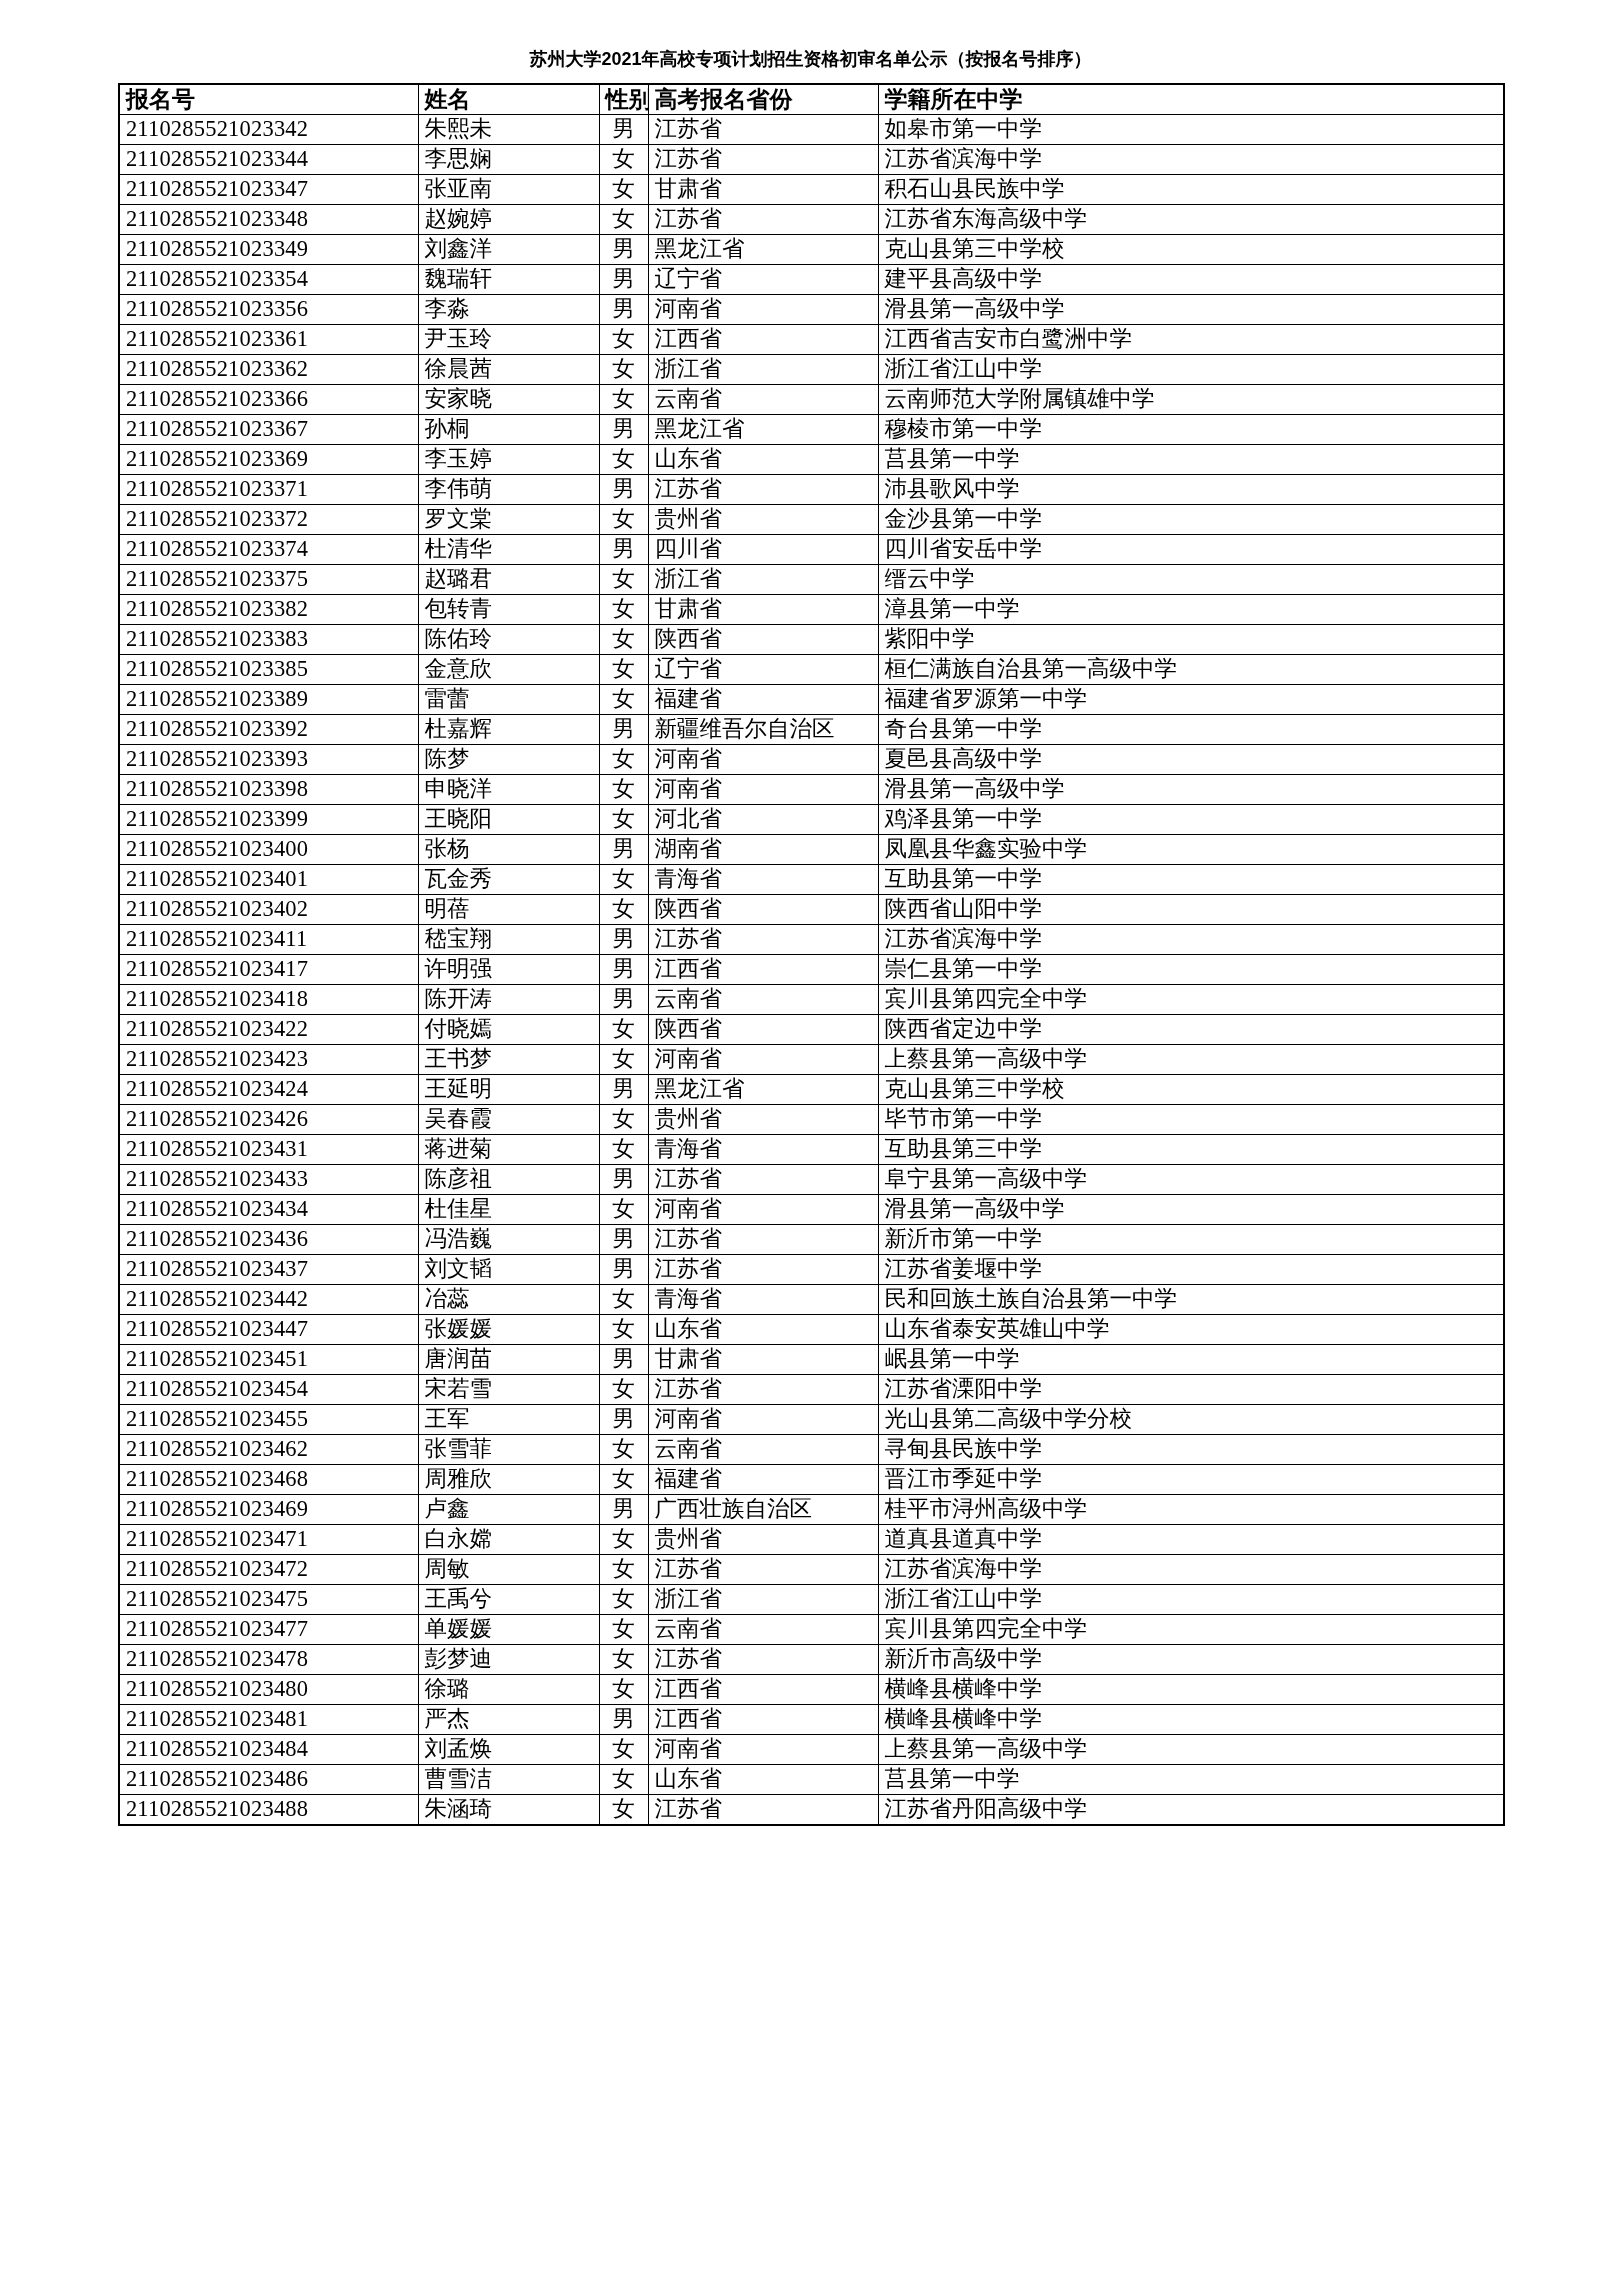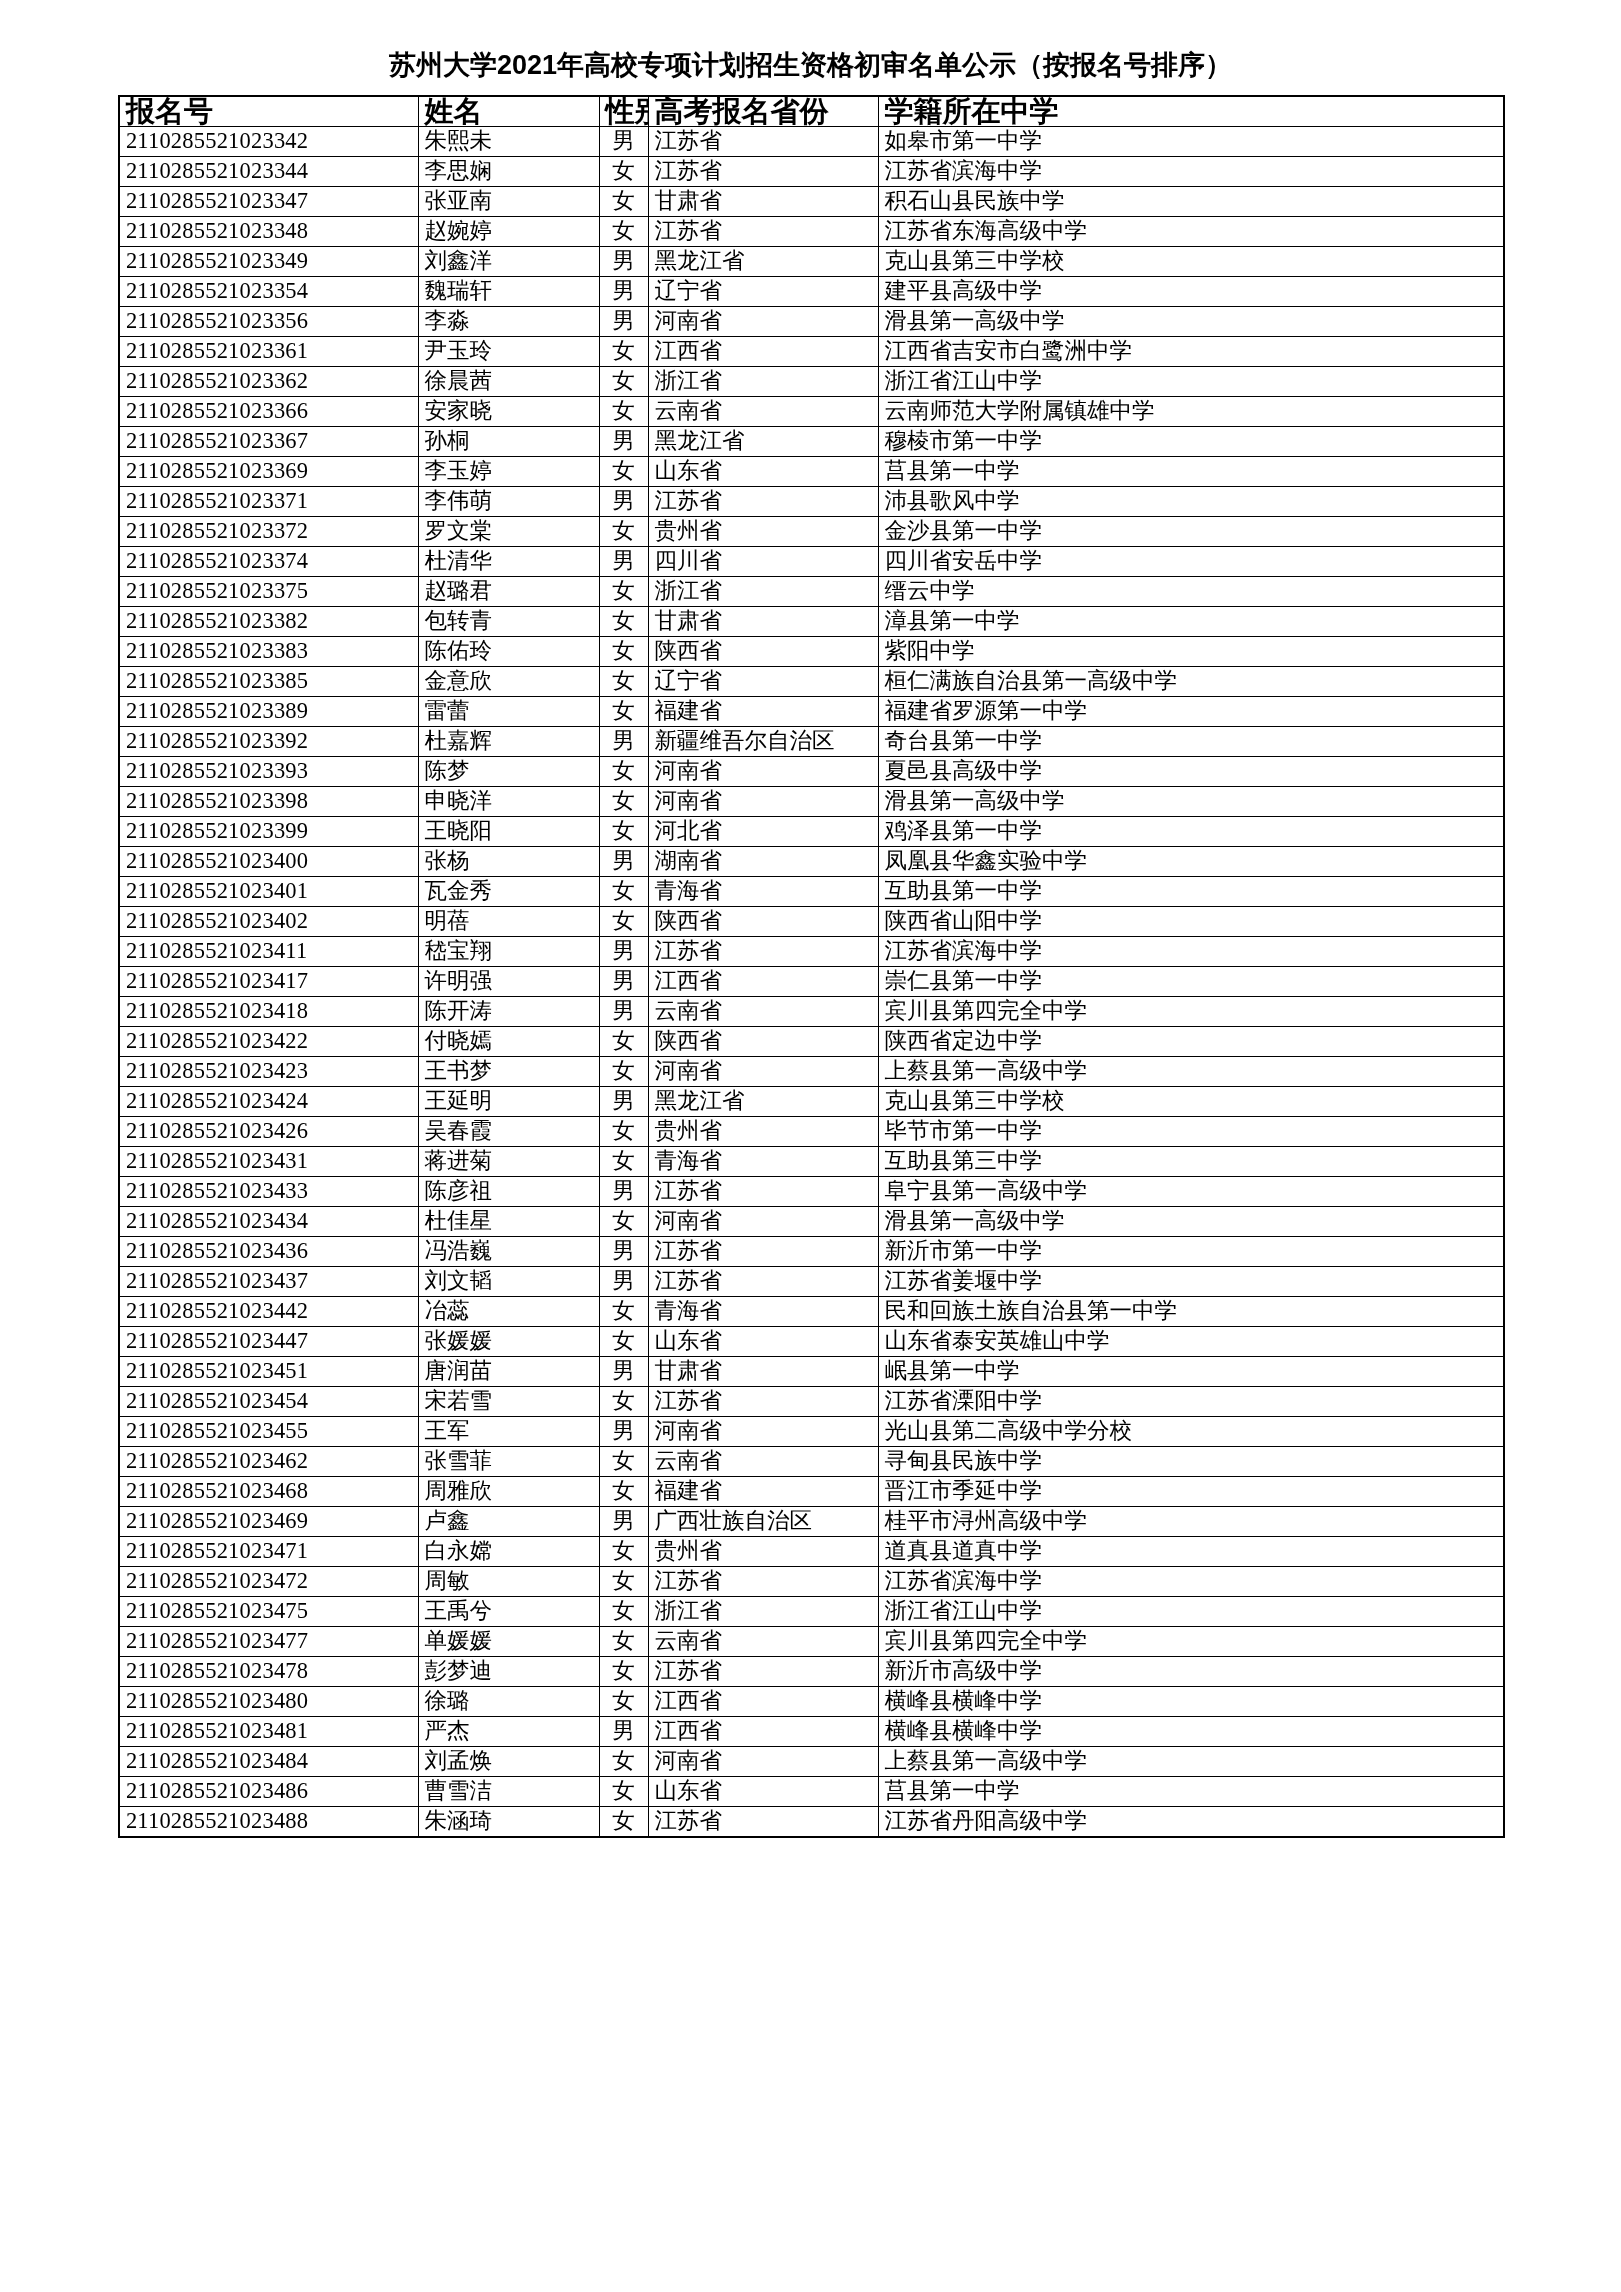--- a/index.html
+++ b/index.html
@@ -17,21 +17,21 @@
   .page {
     width: 1621px;
     height: 2293px;
     position: relative;
     box-sizing: border-box;
     padding: 0;
     background: #ffffff;
   }
   .doc-title {
     text-align: center;
-    font-size: 27px;
+    font-size: 18px;
     font-weight: bold;
     letter-spacing: 0px;
     padding-top: 47px;
     padding-bottom: 11.8px;
     font-family: "Liberation Sans", "DejaVu Sans", sans-serif;
   }
   .table-wrap {
     padding: 0 118px 0 118px;
   }
   table.roster {
@@ -55,21 +55,21 @@
     height: 28px;
     text-align: left;
     vertical-align: middle;
     white-space: nowrap;
     overflow: hidden;
     font-weight: normal;
   }
   table.roster thead th {
     font-weight: bold;
     font-family: "Liberation Sans", "DejaVu Sans", sans-serif;
-    font-size: 29px;
+    font-size: 23px;
   }
   table.roster td.sex {
     text-align: center;
     padding-left: 2px;
     padding-right: 2px;
   }
   table.roster td.id {
     letter-spacing: 0.2px;
   }
   table.roster td.cn,

